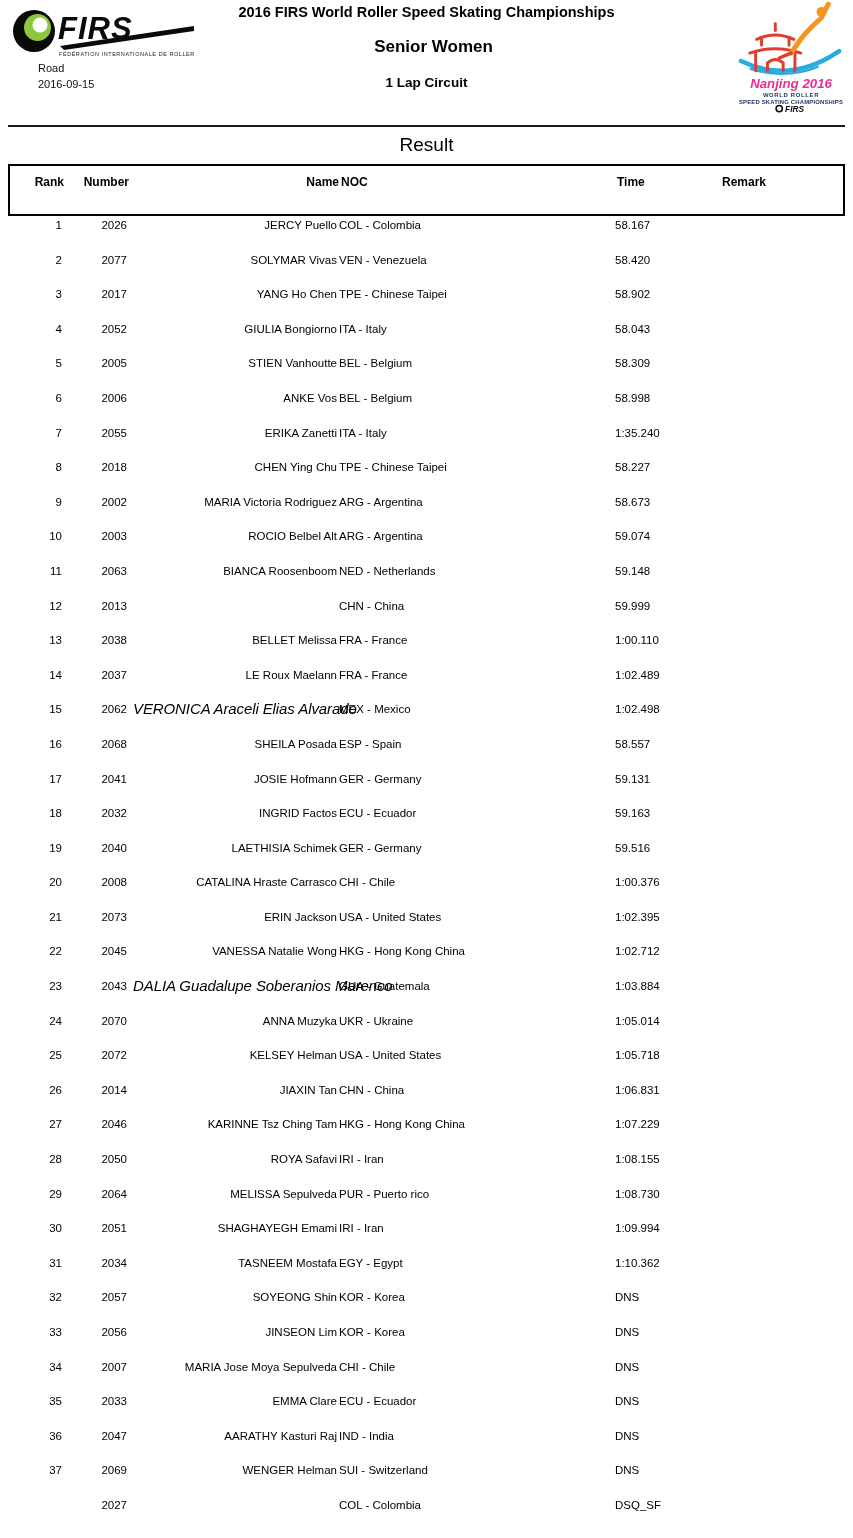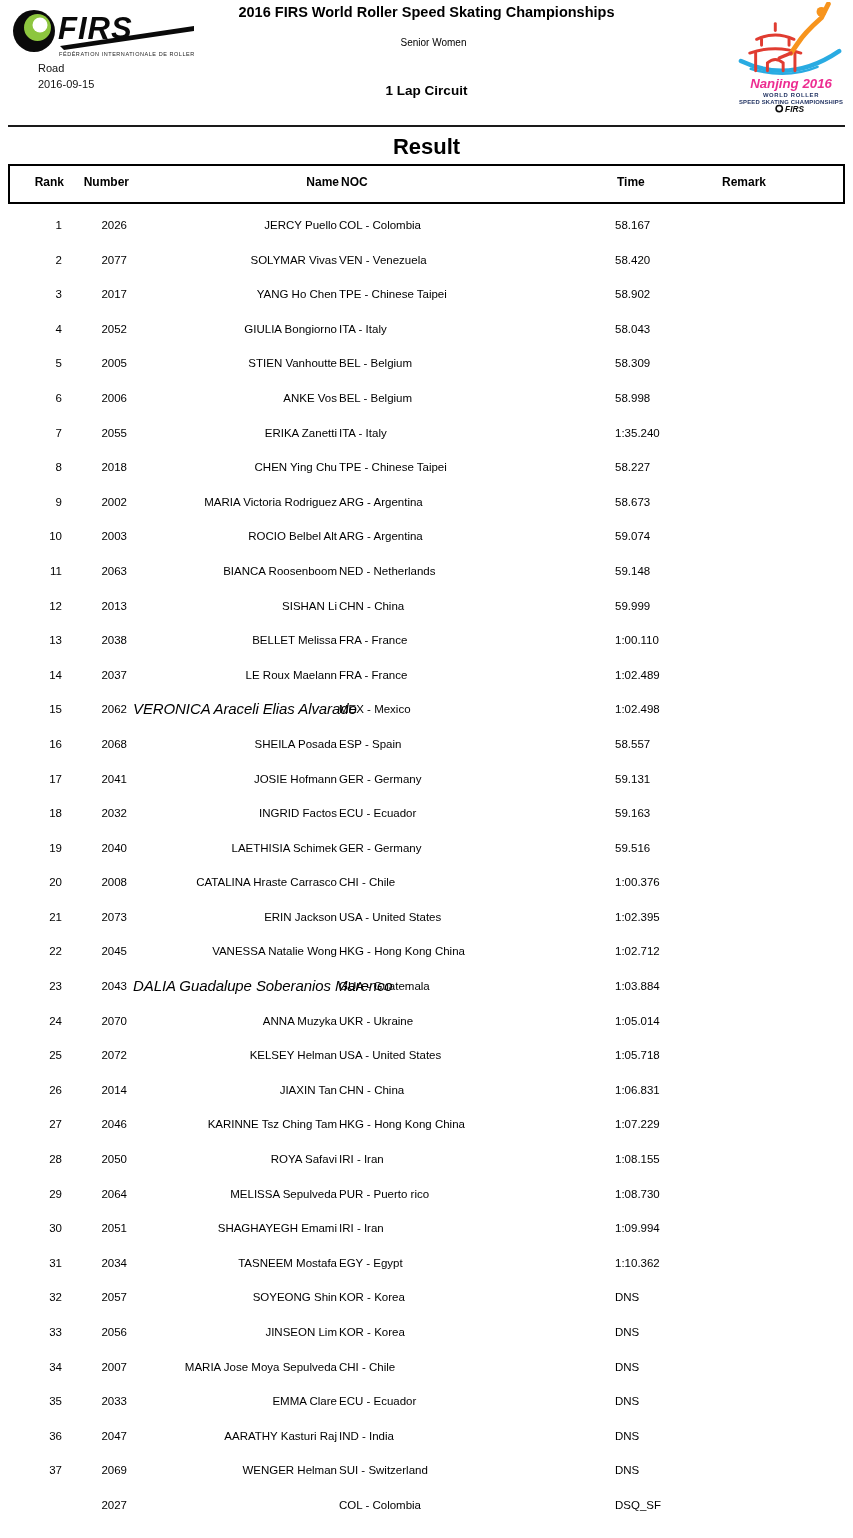--- a/index.html
+++ b/index.html
@@ -6,28 +6,28 @@
   body{
     width:853px;height:1538px;position:relative;background:#ffffff;
     font-family:"Liberation Sans","DejaVu Sans",sans-serif;color:#000;
     overflow:hidden;
   }
   
   .firs-logo{position:absolute;left:8px;top:6px;width:188px;height:52px;}
   .doc-meta{position:absolute;left:10px;top:60px;font-size:11px;line-height:16px;color:#111;margin-left:28px;}
   .center-titles{position:absolute;left:160px;right:160px;top:0;text-align:center;}
   .event-title{position:absolute;left:0;right:0;top:4px;font-size:14.5px;font-weight:bold;}
-  .category-title{position:absolute;left:14px;right:0;top:37px;font-size:10px;font-weight:normal;}
-  .race-title{position:absolute;left:0;right:0;top:75px;font-size:13.5px;font-weight:bold;margin-top:8px;}
+  .category-title{position:absolute;left:14px;right:0;top:37px;font-size:17px;font-weight:bold;}
+  .race-title{position:absolute;left:0;right:0;top:75px;font-size:13.5px;font-weight:bold;}
   .nanjing-logo{position:absolute;right:5px;top:2px;width:113px;height:111px;}
   
   .top-rule{position:absolute;left:8px;right:8px;top:125px;height:2px;background:#1a1a1a;}
-  .section-title{position:absolute;left:0;right:0;top:134px;text-align:center;font-size:22px;font-weight:bold;}
+  .section-title{position:absolute;left:0;right:0;top:134px;text-align:center;font-size:19px;font-weight:normal;}
   
-  .thead{position:absolute;left:8px;right:8px;top:164px;height:40px;border:2px solid #000;box-sizing:border-box;}
+  .thead{position:absolute;left:8px;right:8px;top:164px;height:52px;border:2px solid #000;box-sizing:border-box;}
   .thead .cell{position:absolute;top:0;height:32px;line-height:32px;font-weight:bold;font-size:12px;}
   
   .rows{position:absolute;left:8px;right:8px;top:208px;}
   .row{position:relative;height:34.6px;}
   .cell{white-space:nowrap;overflow:visible;}
   .row .cell{position:absolute;top:0;height:34.6px;line-height:34.6px;font-size:11.5px;}
   .cell.rank  {left:0px;  width:54px; text-align:right;}
   .cell.number{left:62px; width:57px; text-align:right;}
   .cell.name  {left:125px;width:204px;text-align:right;}
   .cell.noc   {left:331px;width:270px;text-align:left;}
@@ -188,21 +188,20 @@
       <div class="cell rank">11</div>
       <div class="cell number">2063</div>
       <div class="cell name">BIANCA Roosenboom</div>
       <div class="cell noc">NED - Netherlands</div>
       <div class="cell time">59.148</div>
       <div class="cell remark"></div>
     </div>
     <div class="row">
       <div class="cell rank">12</div>
       <div class="cell number">2013</div>
-      <div class="cell name">SISHAN Li</div>
       <div class="cell noc">CHN - China</div>
       <div class="cell time">59.999</div>
       <div class="cell remark"></div>
     </div>
     <div class="row">
       <div class="cell rank">13</div>
       <div class="cell number">2038</div>
       <div class="cell name">BELLET Melissa</div>
       <div class="cell noc">FRA - France</div>
       <div class="cell time">1:00.110</div>

